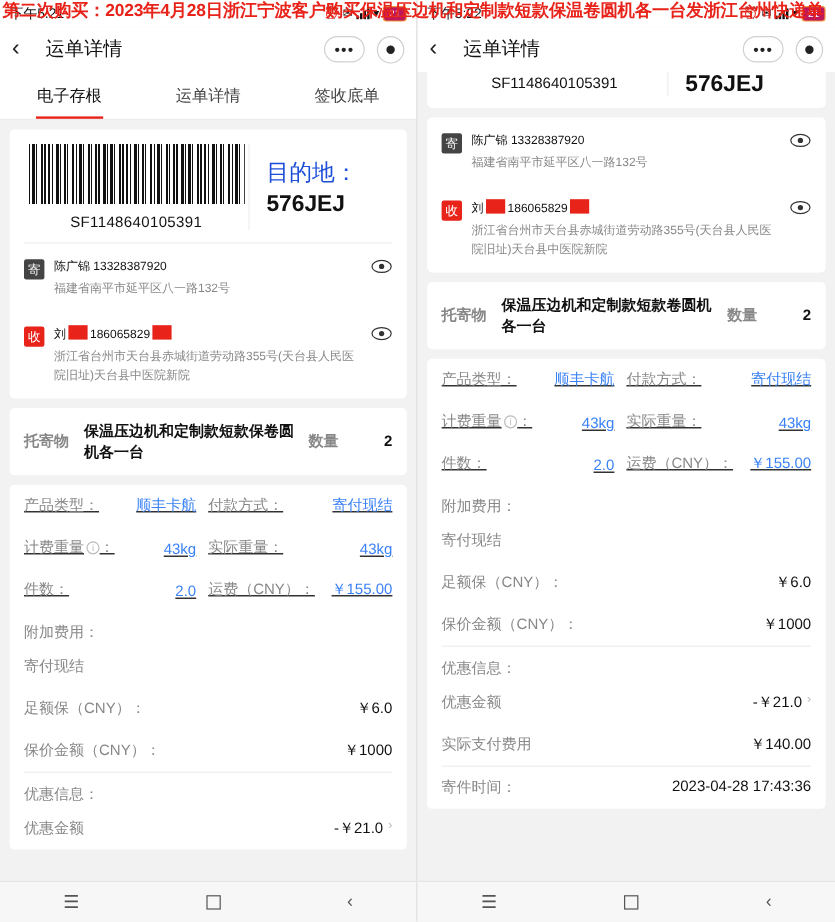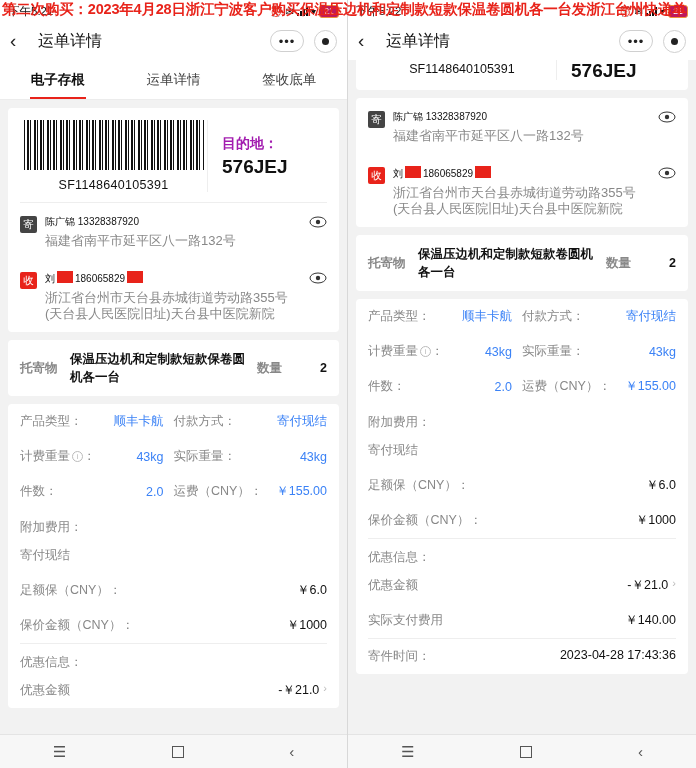--- a/index.html
+++ b/index.html
@@ -74,21 +74,21 @@
 
   
   .tabs {
     height: 40px; background: #fff; display: flex; align-items: center;
     border-bottom: 1px solid #ececec;
   }
   .tab {
     flex: 1; text-align: center; font-size: 13.5px; color: #444;
     position: relative; height: 100%; display: flex; align-items: center; justify-content: center;
   }
-  .tab.active { color: #111; font-weight: 700; }
+  .tab.active { color: #111; font-weight: 400; }
   .tab.active::after {
     content: ""; position: absolute; bottom: 0; left: 50%; transform: translateX(-50%);
     width: 56px; height: 2.5px; background: #e8231a;
   }
 
   .scroll { position: absolute; left: 0; right: 0; bottom: 34px; overflow: hidden; }
   .card {
     background: #fff; margin: 8px 8px 0 8px; border-radius: 4px;
     padding: 0 12px;
   }
@@ -103,55 +103,55 @@
       #111 0px, #111 1px, #fff 1px, #fff 3px,
       #111 3px, #111 5px, #fff 5px, #fff 6px,
       #111 6px, #111 7px, #fff 7px, #fff 10px,
       #111 10px, #111 12px, #fff 12px, #fff 13px);
   }
   .barcode-num { font-size: 12.5px; color: #111; margin-top: 8px; letter-spacing: 0.3px; }
   .dest-col {
     width: 120px; border-left: 1px solid #eee; padding-left: 14px;
     display: flex; flex-direction: column; justify-content: center;
   }
-  .dest-label { font-size: 14px; font-weight: 700; color: #a21caf; }
+  .dest-label { font-size: 19px; font-weight: 400; color: #1d4ed8; }
   .dest-code { font-size: 19px; font-weight: 700; color: #111; margin-top: 3px; }
 
   .divider { height: 1px; background: #eee; }
 
   
   .addr-row { display: flex; padding: 12px 0 10px 0; position: relative; }
   .tag {
     width: 17px; height: 17px; border-radius: 2px;
     font-size: 10.5px; color: #fff; display: flex; align-items: center; justify-content: center;
     flex: 0 0 17px; margin-top: 1px;
   }
   .tag.send { background: #444; }
   .tag.recv { background: #e8231a; }
   .addr-body { margin-left: 8px; flex: 1; padding-right: 24px; }
   .addr-name { font-size: 10px; color: #111; }
   .addr-name .redact {
     display: inline-block; width: 16px; height: 12px; background: #e8231a;
     vertical-align: -1px; margin: 0 2px;
   }
-  .addr-detail { font-size: 13px; color: #888; margin-top: 4px; line-height: 16px; }
+  .addr-detail { font-size: 10px; color: #888; margin-top: 4px; line-height: 16px; }
   .eye {
     position: absolute; right: 0; top: 13px; width: 18px; height: 12px;
   }
   .eye svg { display: block; }
 
   
   .kv {
     display: flex; align-items: flex-start; padding: 9px 0;
     font-size: 12.5px;
   }
   .kv .k { color: #888; flex: 0 0 auto; }
   .kv .v { color: #111; margin-left: auto; text-align: right; }
   .kv2 { display: flex; padding: 9px 0; font-size: 12.5px; align-items: flex-start; }
-  .kv2 .cell { display: flex; flex: 1; align-items: center; }
+  .kv2 .cell { display: flex; flex: 1; align-items: flex-end; text-decoration: underline; }
   .kv2 .cell .k { color: #888; }
   .kv2 .cell .v { color: #3b82f6; margin-left: auto; padding-right: 10px; }
   .kv2 .cell.right .v { padding-right: 0; }
   .goods {
     display: flex; padding: 10px 0; font-size: 12.5px; align-items: center; font-weight: bold;
   }
   .goods .k { color: #888; flex: 0 0 44px; line-height: 16px; }
   .goods .desc { color: #111; flex: 1; text-align: left; line-height: 18px; padding: 0 6px; }
   .goods .qk { color: #888; flex: 0 0 40px; }
   .goods .qv { color: #111; width: 30px; text-align: right; }

